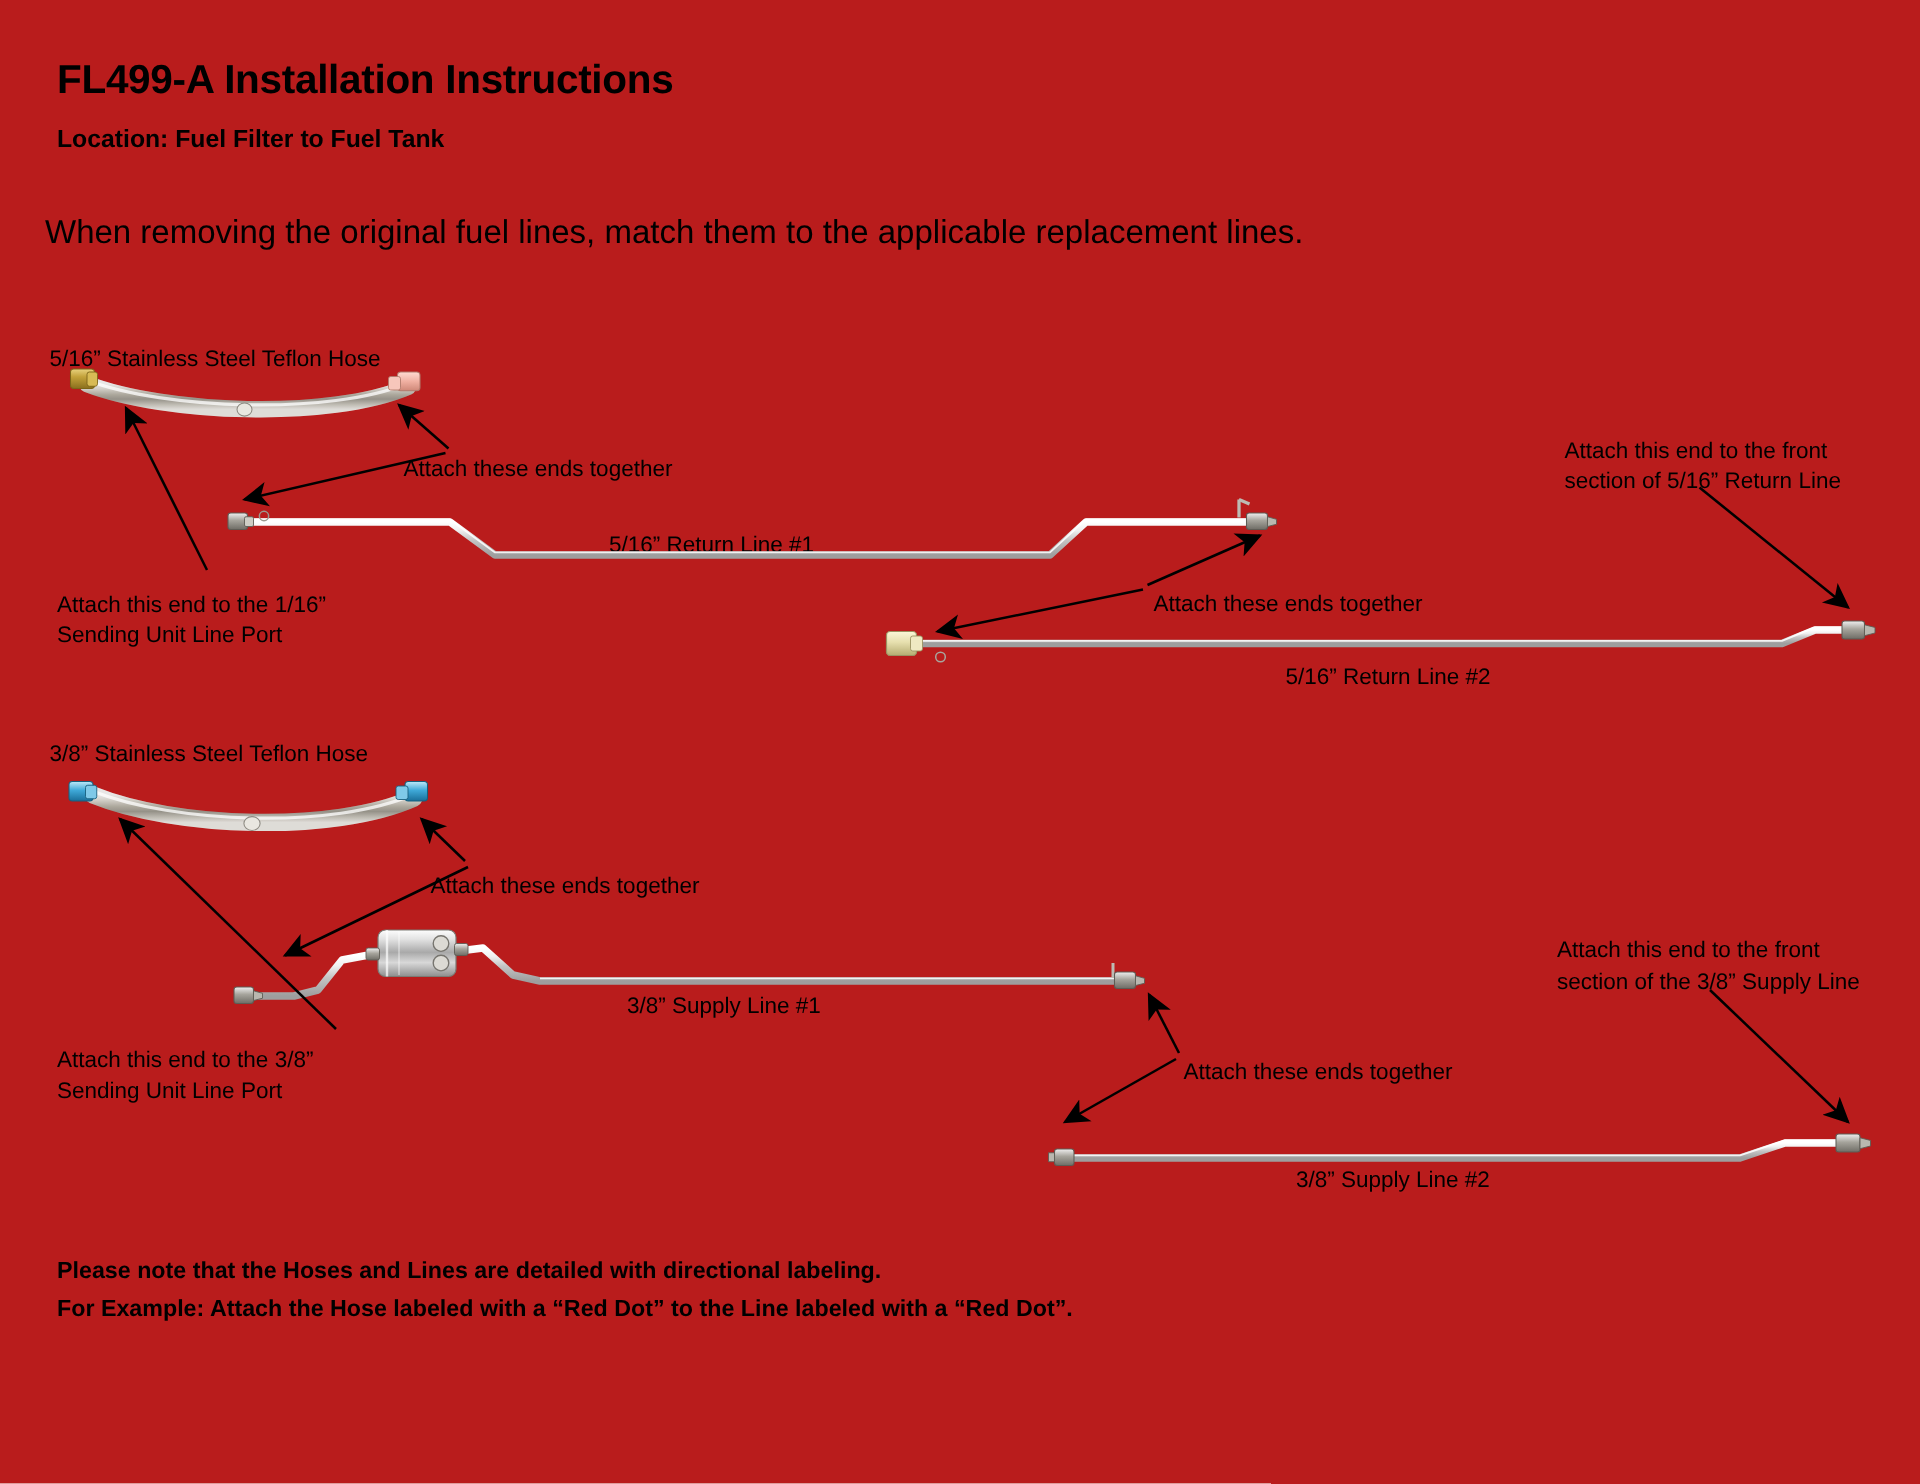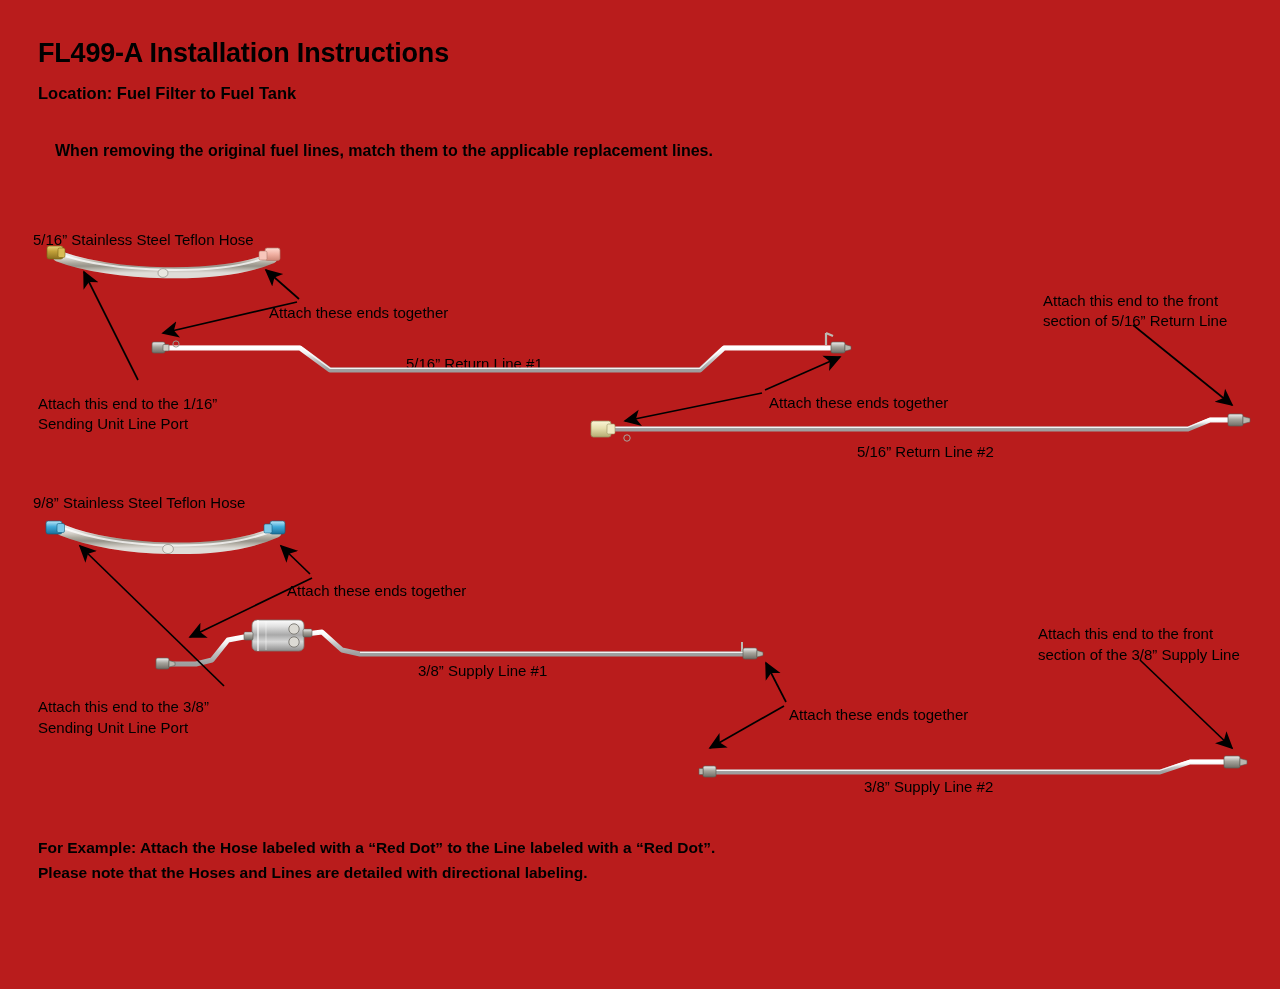--- a/index.html
+++ b/index.html
@@ -13,21 +13,21 @@
 
   
   .title{
     left:38px;top:38px;font-size:27px;font-weight:bold;letter-spacing:-0.2px;
     white-space:nowrap;
   }
   .subtitle{
     left:38px;top:84px;font-size:16.5px;font-weight:bold;white-space:nowrap;text-align:right;
   }
   .lead{
-    left:55px;top:142px;font-size:16px;font-weight:bold;white-space:nowrap;
+    left:30px;top:142px;font-size:22px;font-weight:normal;white-space:nowrap;
   }
   .hose-label{
     font-size:15px;white-space:nowrap;
   }
   .line-label{
     font-size:15px;white-space:nowrap;margin-left:28px;
   }
   .callout{
     font-size:15px;line-height:20px;white-space:nowrap;
   }
@@ -58,39 +58,39 @@
 
   <div class="abs line-label" style="left:378px;top:355px;">5/16” Return Line #1</div>
 
   <div class="abs callout" style="left:769px;top:393px;">Attach these ends together</div>
 
   <div class="abs line-label" style="left:829px;top:443px;">5/16” Return Line #2</div>
 
   <div class="abs callout" style="left:1043px;top:291px;">Attach this end to the front</div>
   <div class="abs callout" style="left:1043px;top:311px;">section of 5/16” Return Line</div>
 
-  <div class="abs hose-label" style="left:33px;top:494px;">9/8” Stainless Steel Teflon Hose</div>
+  <div class="abs hose-label" style="left:33px;top:494px;">3/8” Stainless Steel Teflon Hose</div>
 
   <div class="abs callout" style="left:287px;top:581px;">Attach these ends together</div>
 
   <div class="abs callout" style="left:38px;top:697px;">Attach this end to the 3/8”</div>
   <div class="abs callout" style="left:38px;top:718px;">Sending Unit Line Port</div>
 
   <div class="abs line-label" style="left:390px;top:662px;text-align:center;">3/8” Supply Line #1</div>
 
   <div class="abs callout" style="left:789px;top:705px;">Attach these ends together</div>
 
   <div class="abs line-label" style="left:836px;top:778px;">3/8” Supply Line #2</div>
 
   <div class="abs callout" style="left:1038px;top:624px;">Attach this end to the front</div>
   <div class="abs callout" style="left:1038px;top:645px;">section of the 3/8” Supply Line</div>
 
   <div class="abs note">
+    <div>Please note that the Hoses and Lines are detailed with directional labeling.</div>
     <div>For Example: Attach the Hose labeled with a “Red Dot” to the Line labeled with a “Red Dot”.</div>
-    <div>Please note that the Hoses and Lines are detailed with directional labeling.</div>
   </div>
 
   <svg class="layer" viewBox="0 0 1280 989">
     <defs>
 
       <linearGradient id="braid" x1="0" y1="0" x2="0" y2="1">
         <stop offset="0%" stop-color="#ffffff"></stop>
         <stop offset="18%" stop-color="#e6e3dc"></stop>
         <stop offset="42%" stop-color="#b8b4a8"></stop>
         <stop offset="60%" stop-color="#9d9a90"></stop>

